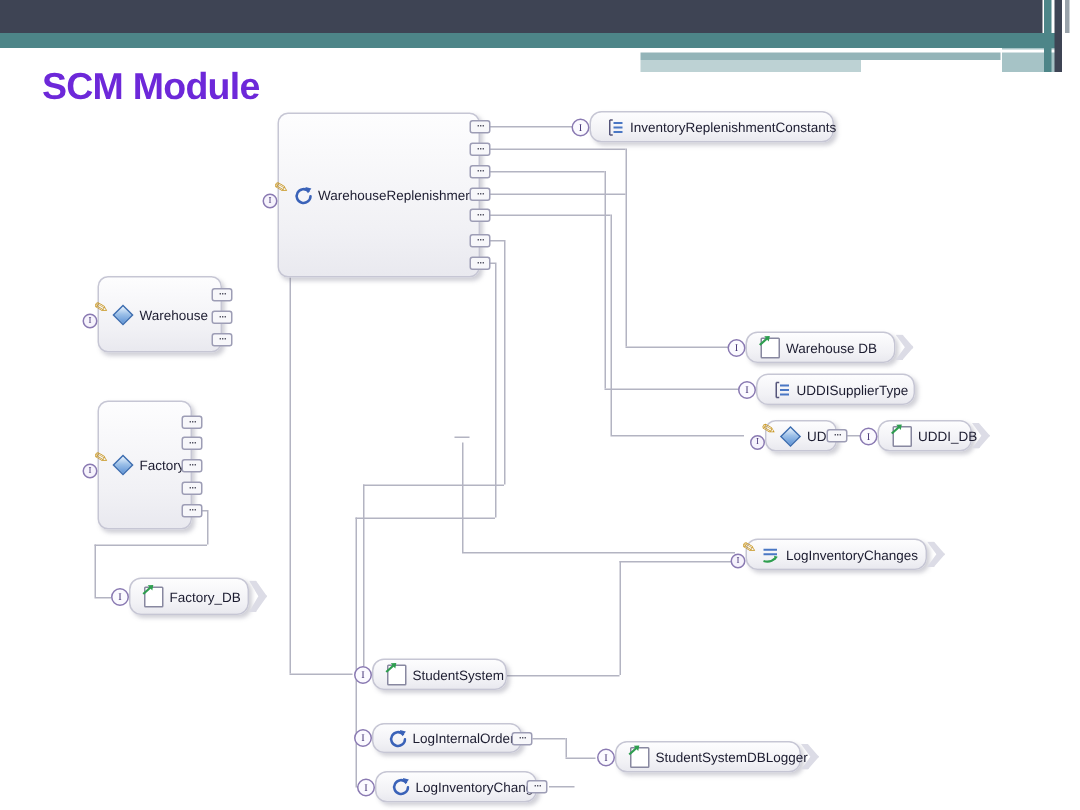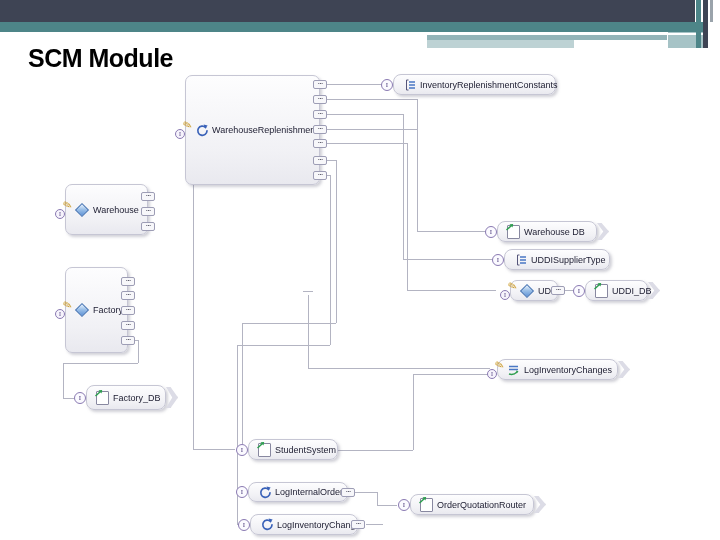--- a/index.html
+++ b/index.html
@@ -63,21 +63,21 @@
   <div class="hdr hdr-navy" style="background: rgb(62, 68, 84);"></div>
   <div class="hdr hdr-teal" style="background: rgb(77, 133, 136);"></div>
   <div class="hdr hdr-block" style="background: rgb(166, 195, 198);"></div>
   <div class="hdr hdr-whiteline"></div>
   <div class="hdr hdr-band1" style="background: rgb(147, 180, 184);"></div>
   <div class="hdr hdr-band2" style="background: rgb(189, 210, 212);"></div>
   <div class="hdr hdr-stripe1" style="background: rgb(77, 133, 136);"></div>
   <div class="hdr hdr-stripe2" style="background: rgb(62, 68, 84);"></div>
   <div class="hdr hdr-stripe3" style="background: rgb(154, 163, 171);"></div>
 
-  <div class="title" style="color: #000000;">SCM Module</div>
+  <div class="title" style="color: #6d28d9;">SCM Module</div>
 
   <div class="diagram" id="diagram">
       <div class="seg" style="left: 322px; top: 84px; width: 64px; height: 1px; background: rgb(179, 180, 194);"></div>
       <div class="seg" style="left: 322px; top: 99px; width: 95px; height: 1px; background: rgb(179, 180, 194);"></div>
       <div class="seg" style="left: 417px; top: 99px; width: 1px; height: 132px; background: rgb(179, 180, 194);"></div>
       <div class="seg" style="left: 417px; top: 231px; width: 73px; height: 1px; background: rgb(179, 180, 194);"></div>
       <div class="seg" style="left: 322px; top: 114px; width: 81px; height: 1px; background: rgb(179, 180, 194);"></div>
       <div class="seg" style="left: 403px; top: 114px; width: 1px; height: 145px; background: rgb(179, 180, 194);"></div>
       <div class="seg" style="left: 403px; top: 259px; width: 94px; height: 1px; background: rgb(179, 180, 194);"></div>
       <div class="seg" style="left: 322px; top: 129px; width: 95px; height: 1px; background: rgb(179, 180, 194);"></div>
@@ -271,21 +271,21 @@
       <div class="node import" style="left: 410px; top: 494px; width: 124px; height: 21px;">
         <span class="ifc">I</span>
         <span class="icon">
           <span class="page">
        <svg width="11" height="11" viewBox="0 0 11 11" style="position:absolute;left:-3px;top:-3px;">
          <path d="M1.5 7 L6.5 2.5" stroke="#2e9e4f" stroke-width="1.5" fill="none"></path>
          <path d="M4.5 1.2 L8.2 1 L7.5 4.6 Z" fill="#2e9e4f"></path>
        </svg>
      </span>
         </span>
-        <span class="lbl">OrderQuotationRouter</span>
+        <span class="lbl">StudentSystemDBLogger</span>
         <span class="chev"></span>
       </div>
       <div class="node service" style="left: 250px; top: 514px; width: 108px; height: 21px;">
         <span class="ifc">I</span>
         <span class="icon">
           <svg width="13" height="13" viewBox="0 0 13 13">
        <path d="M10.6 3.4 A4.6 4.6 0 1 0 12 6.8" fill="none" stroke="#3a62b8" stroke-width="1.7" stroke-linecap="round"></path>
        <path d="M8.6 0.6 L12.6 1.6 L10.2 4.8 Z" fill="#3a62b8"></path>
      </svg>
         </span>

